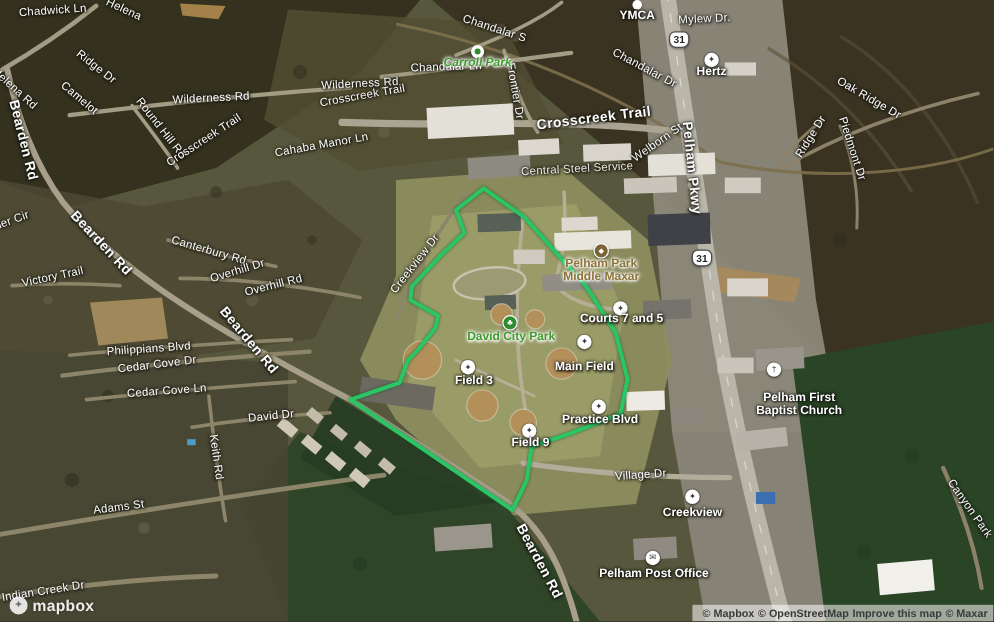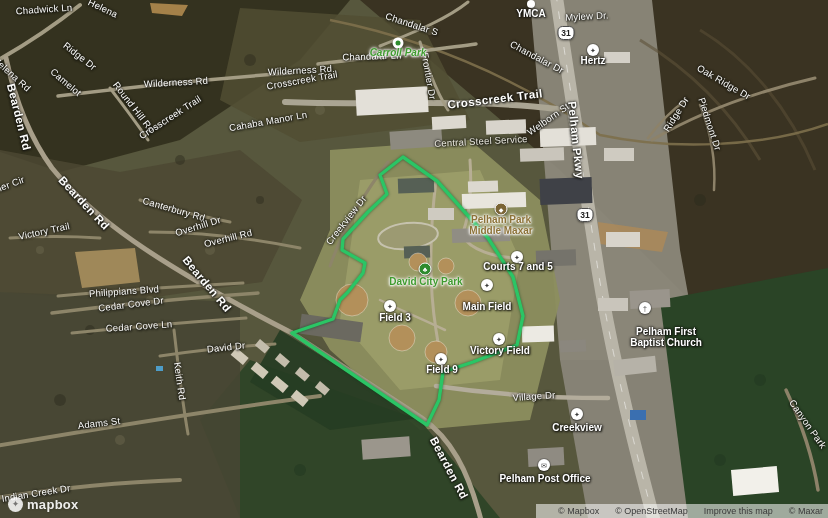--- a/index.html
+++ b/index.html
@@ -36,21 +36,21 @@
        border-radius:5px 5px 6px 6px;border:1px solid #4c4c4c;color:#222;font-size:8.5px;font-weight:700;
        display:flex;align-items:center;justify-content:center;box-shadow:0 1px 2px rgba(0,0,0,.4);box-sizing:border-box;}
   
   .logo{position:absolute;left:8px;bottom:6px;display:flex;align-items:center;gap:4px;opacity:.9;cursor:pointer;}
   .logo .mark{width:15px;height:15px;border-radius:50%;background:rgba(255,255,255,.95);
        display:flex;align-items:center;justify-content:center;color:#7b7b7b;font-size:9px;line-height:1;}
   .logo .word{color:#fff;font-size:13px;font-weight:700;letter-spacing:.3px;
        text-shadow:0 0 3px rgba(0,0,0,.45);}
   .attr{position:absolute;right:0;bottom:0;background:rgba(255,255,255,.55);color:#3a3a3a;
        font-size:9px;padding:2px 5px 2px 6px;white-space:nowrap;}
-  .attr span{margin-left:16px;}
+  .attr span{margin-left:3px;font-weight:bold;}
   .attr span[data-interactable="true"]{cursor:pointer;}
 </style>
 </head>
 <body>
 
 <div class="stage" data-interactable="true">
 
   <svg width="828" height="518" viewBox="0 0 828 518" data-interactable="false">
 
     <rect x="0" y="0" width="828" height="518" fill="#57573d"></rect>
@@ -242,21 +242,21 @@
       <div class="poi" data-interactable="false" style="position: absolute; left: 518px; top: 267px;">Courts 7 and 5</div>
       <div class="ic park" data-interactable="false" style="position: absolute; left: 425px; top: 269px; transform: translate(-50%, -50%) rotate(0deg);">♣</div>
       <div class="poi green" data-interactable="false" style="position: absolute; left: 426px; top: 282px;">David City Park</div>
       <div class="ic circle" data-interactable="false" style="position: absolute; left: 487px; top: 285px; transform: translate(-50%, -50%) rotate(0deg);">✦</div>
       <div class="poi" data-interactable="false" style="position: absolute; left: 487px; top: 297px; margin-top: 10px;">Main Field</div>
       <div class="ic circle" data-interactable="false" style="position: absolute; left: 390px; top: 306px; transform: translate(-50%, -50%) rotate(0deg);">✦</div>
       <div class="poi" data-interactable="false" style="position: absolute; left: 395px; top: 318px;">Field 3</div>
       <div class="ic circle" data-interactable="false" style="position: absolute; left: 441px; top: 359px; transform: translate(-50%, -50%) rotate(0deg);">✦</div>
       <div class="poi" data-interactable="false" style="position: absolute; left: 442px; top: 370px;">Field 9</div>
       <div class="ic circle" data-interactable="false" style="position: absolute; left: 499px; top: 339px; transform: translate(-50%, -50%) rotate(0deg);">✦</div>
-      <div class="poi" data-interactable="false" style="position: absolute; left: 500px; top: 351px;">Victory Field</div>
+      <div class="poi" data-interactable="false" style="position: absolute; left: 500px; top: 351px;">Practice Blvd</div>
       <div class="ic circle" data-interactable="false" style="position: absolute; left: 577px; top: 414px; transform: translate(-50%, -50%) rotate(0deg);">✦</div>
       <div class="poi" data-interactable="false" style="position: absolute; left: 577px; top: 428px;">Creekview</div>
       <div class="ic circle" data-interactable="false" style="position: absolute; left: 544px; top: 465px; transform: translate(-50%, -50%) rotate(0deg);">✉</div>
       <div class="poi" data-interactable="false" style="position: absolute; left: 545px; top: 479px;">Pelham Post Office</div>
       <div class="ic circle" data-interactable="false" style="position: absolute; left: 645px; top: 308px; transform: translate(-50%, -50%) rotate(0deg);">†</div>
       <div class="poi" data-interactable="false" style="position: absolute; left: 646px; top: 338px; margin-left: 20px;">
         <div>Pelham First</div>
         <div>Baptist Church</div>
       </div>
     </div>

